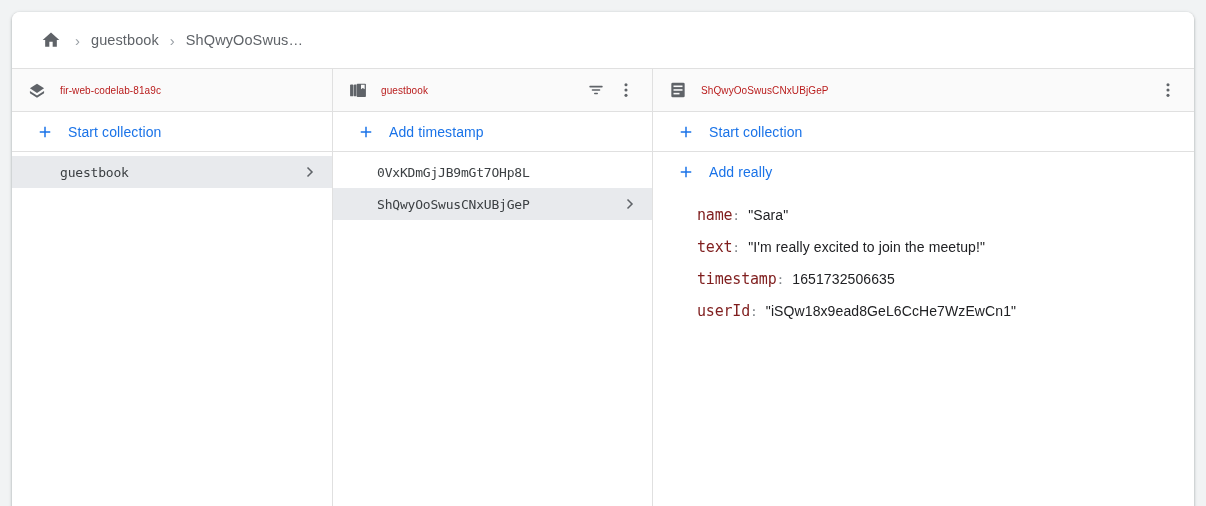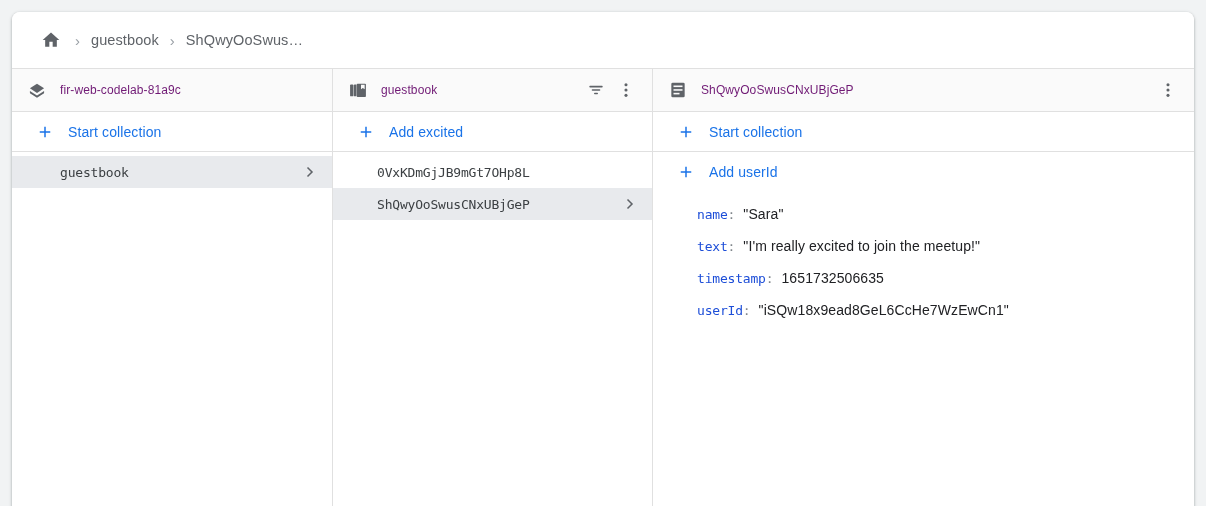--- a/index.html
+++ b/index.html
@@ -92,22 +92,22 @@
   }
   .col-head .hicon {
     flex: 0 0 auto;
     display: flex;
     align-items: center;
     justify-content: center;
     width: 22px;
     margin-right: 12px;
   }
   .col-head .htitle {
-    font-size: 12px;
-    color: #701a75;
+    font-size: 10px;
+    color: #b91c1c;
     white-space: nowrap;
     overflow: hidden;
     text-overflow: ellipsis;
     letter-spacing: .1px;
   }
   .head-actions {
     margin-left: auto;
     display: flex;
     align-items: center;
     gap: 6px;
@@ -189,22 +189,22 @@
     overflow: hidden;
   }
   .field {
     display: flex;
     align-items: baseline;
     height: 32px;
     white-space: nowrap;
   }
   .fkey {
     font-family: "DejaVu Sans Mono", monospace;
-    font-size: 13px;
-    color: #1d4ed8;
+    font-size: 15px;
+    color: #7f1d1d;
     letter-spacing: -0.2px;
   }
   .fcolon {
     font-family: "DejaVu Sans Mono", monospace;
     font-size: 13px;
     color: #80868b;
     margin-right: 8px;
   }
   .fval {
     font-size: 14px;
@@ -292,21 +292,21 @@
             </span>
           </span>
         </div>
 
         <div class="action bordered">
           <span class="plus">
             <svg width="18" height="18" viewBox="0 0 24 24" aria-hidden="true">
               <path fill="#1a73e8" d="M19 13h-6v6h-2v-6H5v-2h6V5h2v6h6z"></path>
             </svg>
           </span>
-          <span class="alabel">Add excited</span>
+          <span class="alabel">Add timestamp</span>
         </div>
 
         <div class="list">
           <div class="row">
             <span class="rname">0VxKDmGjJB9mGt7OHp8L</span>
           </div>
           <div class="row selected">
             <span class="rname">ShQwyOoSwusCNxUBjGeP</span>
             <span class="chev">
               <svg width="18" height="18" viewBox="0 0 24 24" aria-hidden="true">
@@ -347,21 +347,21 @@
           </span>
           <span class="alabel">Start collection</span>
         </div>
 
         <div class="action">
           <span class="plus">
             <svg width="18" height="18" viewBox="0 0 24 24" aria-hidden="true">
               <path fill="#1a73e8" d="M19 13h-6v6h-2v-6H5v-2h6V5h2v6h6z"></path>
             </svg>
           </span>
-          <span class="alabel">Add userId</span>
+          <span class="alabel">Add really</span>
         </div>
 
         <div class="fields">
           <div class="field">
             <span class="fkey">name</span>
             <span class="fcolon">:</span>
             <span class="fval">"Sara"</span>
           </div>
           <div class="field">
             <span class="fkey">text</span>

